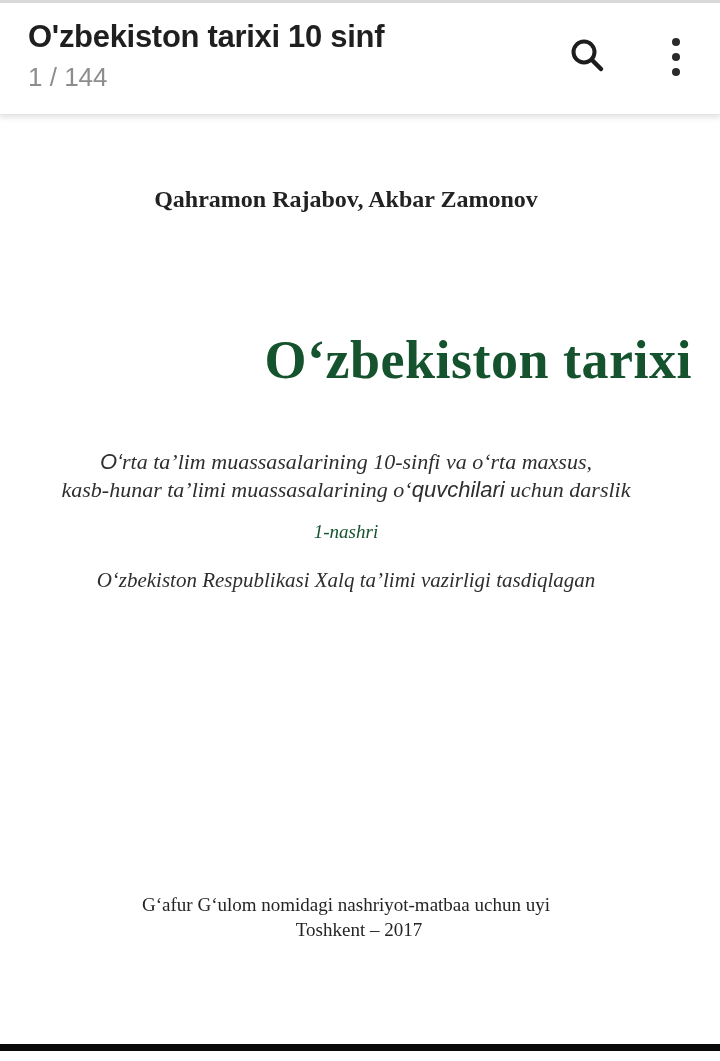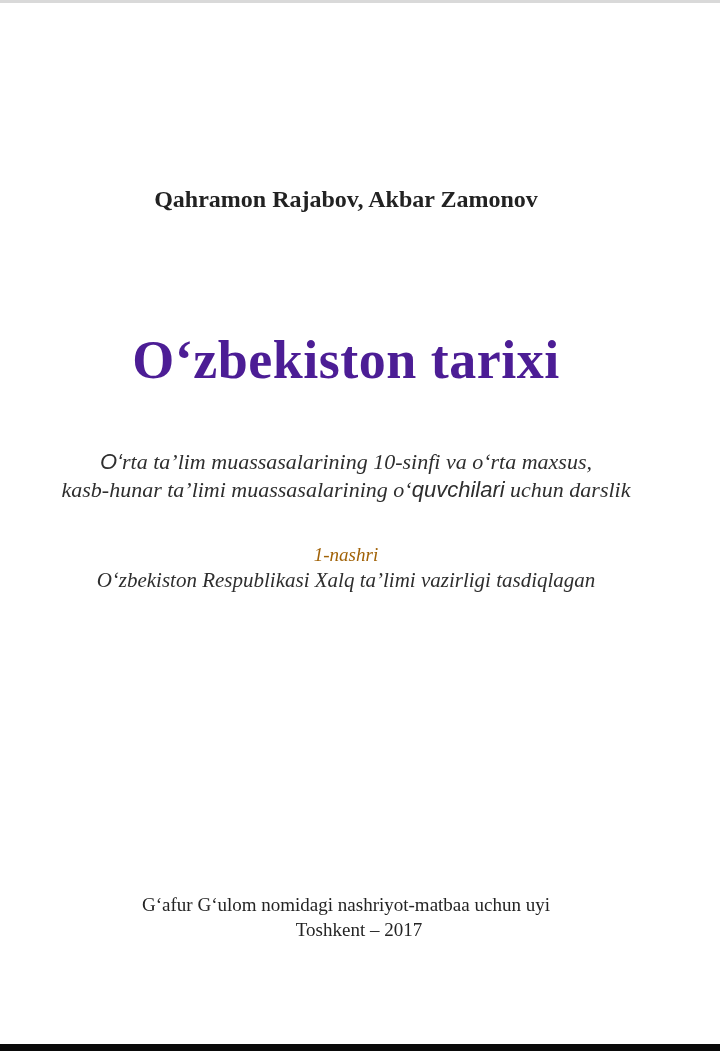--- a/index.html
+++ b/index.html
@@ -112,24 +112,24 @@
     font-size: 22px;
     font-style: italic;
     line-height: 28px;
     color: #2e2e2e;
   }
   .sans-frag {
     font-family: "Liberation Sans", sans-serif;
     font-style: italic;
   }
   .edition {
-    top: 430px;           
+    top: 407px;           
     font-size: 19px;
     font-style: italic;
-    color: #a16207;
+    color: #14532d;
   }
   .approval {
     top: 454px;           
     font-size: 21px;
     font-style: italic;
     color: #2e2e2e;
   }
   .publisher {
     top: 780px;           
     font-size: 19px;
@@ -149,26 +149,47 @@
     background: #0a0a0a;
   }
 </style>
 </head>
 <body>
 
 <div class="screen">
 
   <div class="top-strip"></div>
 
+  <div class="appbar">
+    <div class="appbar-title">O'zbekiston tarixi 10 sinf</div>
+    <div class="appbar-subtitle">1 / 144</div>
+
+    <button class="icon-btn btn-search">
+      <span style="display:flex">
+        <svg width="40" height="40" viewBox="0 0 40 40">
+          <circle cx="17" cy="15" r="10.5" fill="none" stroke="#1d1d1d" stroke-width="4"></circle>
+          <line x1="25" y1="23" x2="34" y2="32" stroke="#1d1d1d" stroke-width="4.5" stroke-linecap="round"></line>
+        </svg>
+      </span>
+    </button>
+
+    <button class="icon-btn btn-overflow">
+      <span class="dots">
+        <span></span>
+          <span></span>
+          <span></span>
+      </span>
+    </button>
+  </div>
 
   <div class="pdf-page">
 
     <div class="centered authors">Qahramon Rajabov, Akbar Zamonov</div>
 
-    <div class="centered book-title" id="book-title" style="color: #4c1d95;">O‘zbekiston tarixi</div>
+    <div class="centered book-title" id="book-title" style="color: #14532d; text-align: right;">O‘zbekiston tarixi</div>
 
 
     <div class="centered description">
       <div><span class="sans-frag">O‘</span><span>rta ta’lim muassasalarining 10-sinfi va o‘rta maxsus,</span></div>
       <div><span>kasb-hunar ta’limi muassasalarining o‘</span><span class="sans-frag">quvchilari</span><span> uchun darslik</span></div>
     </div>
 
     <div class="centered edition">1-nashri</div>
 
     <div class="centered approval">O‘zbekiston Respublikasi Xalq ta’limi vazirligi tasdiqlagan</div>

